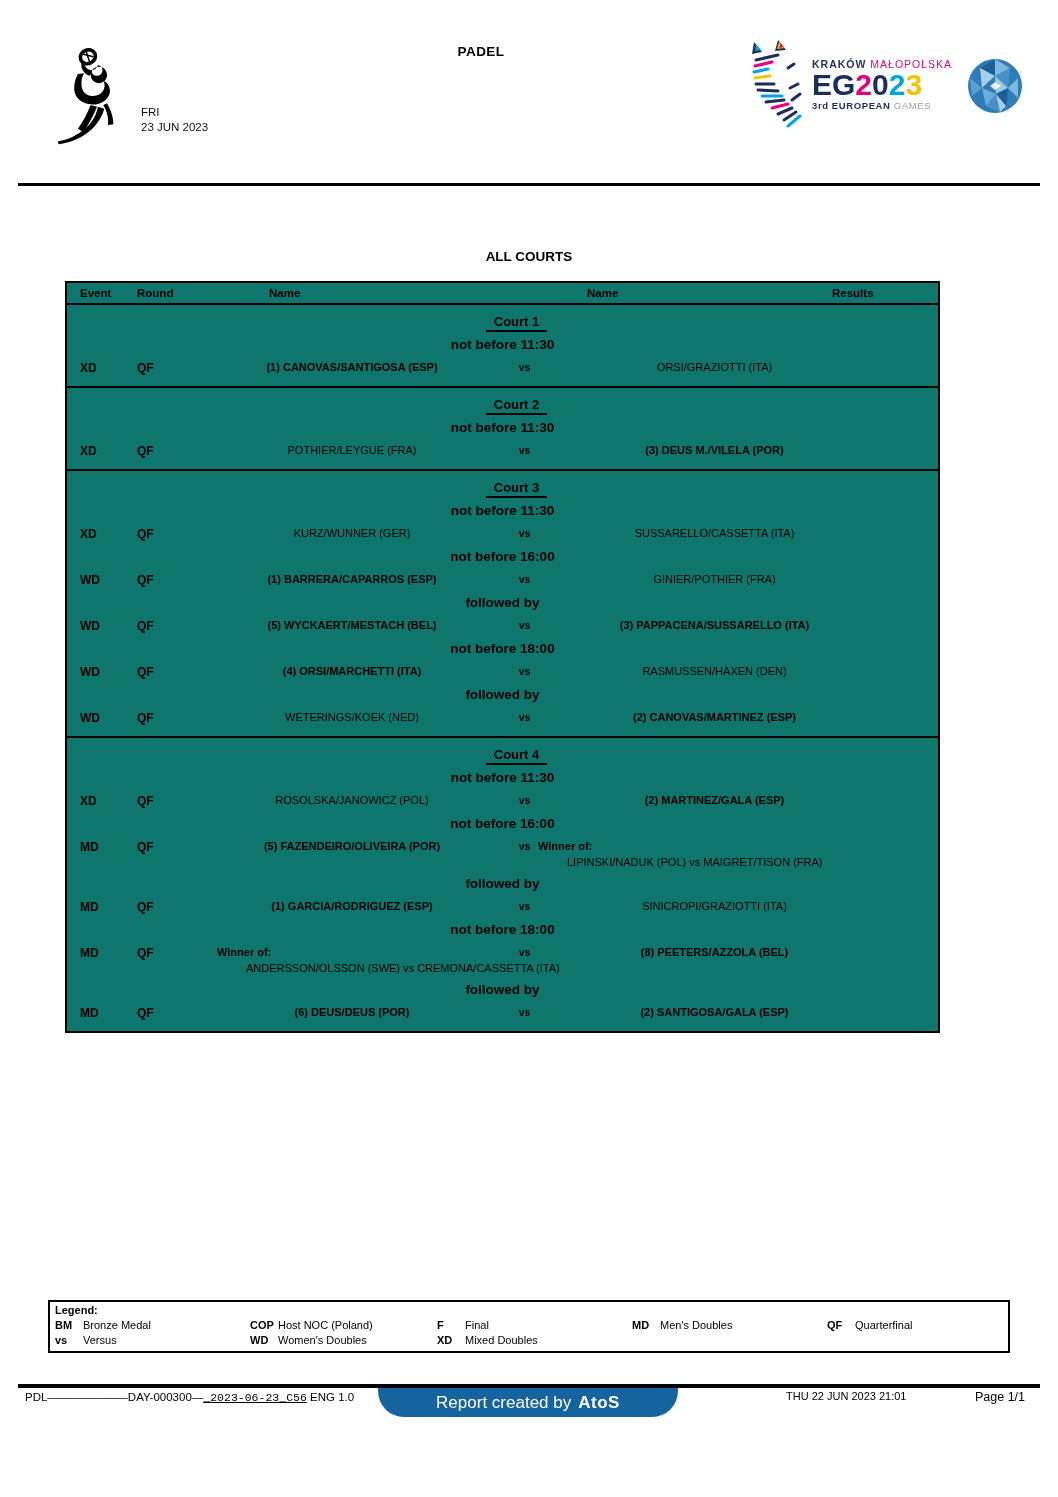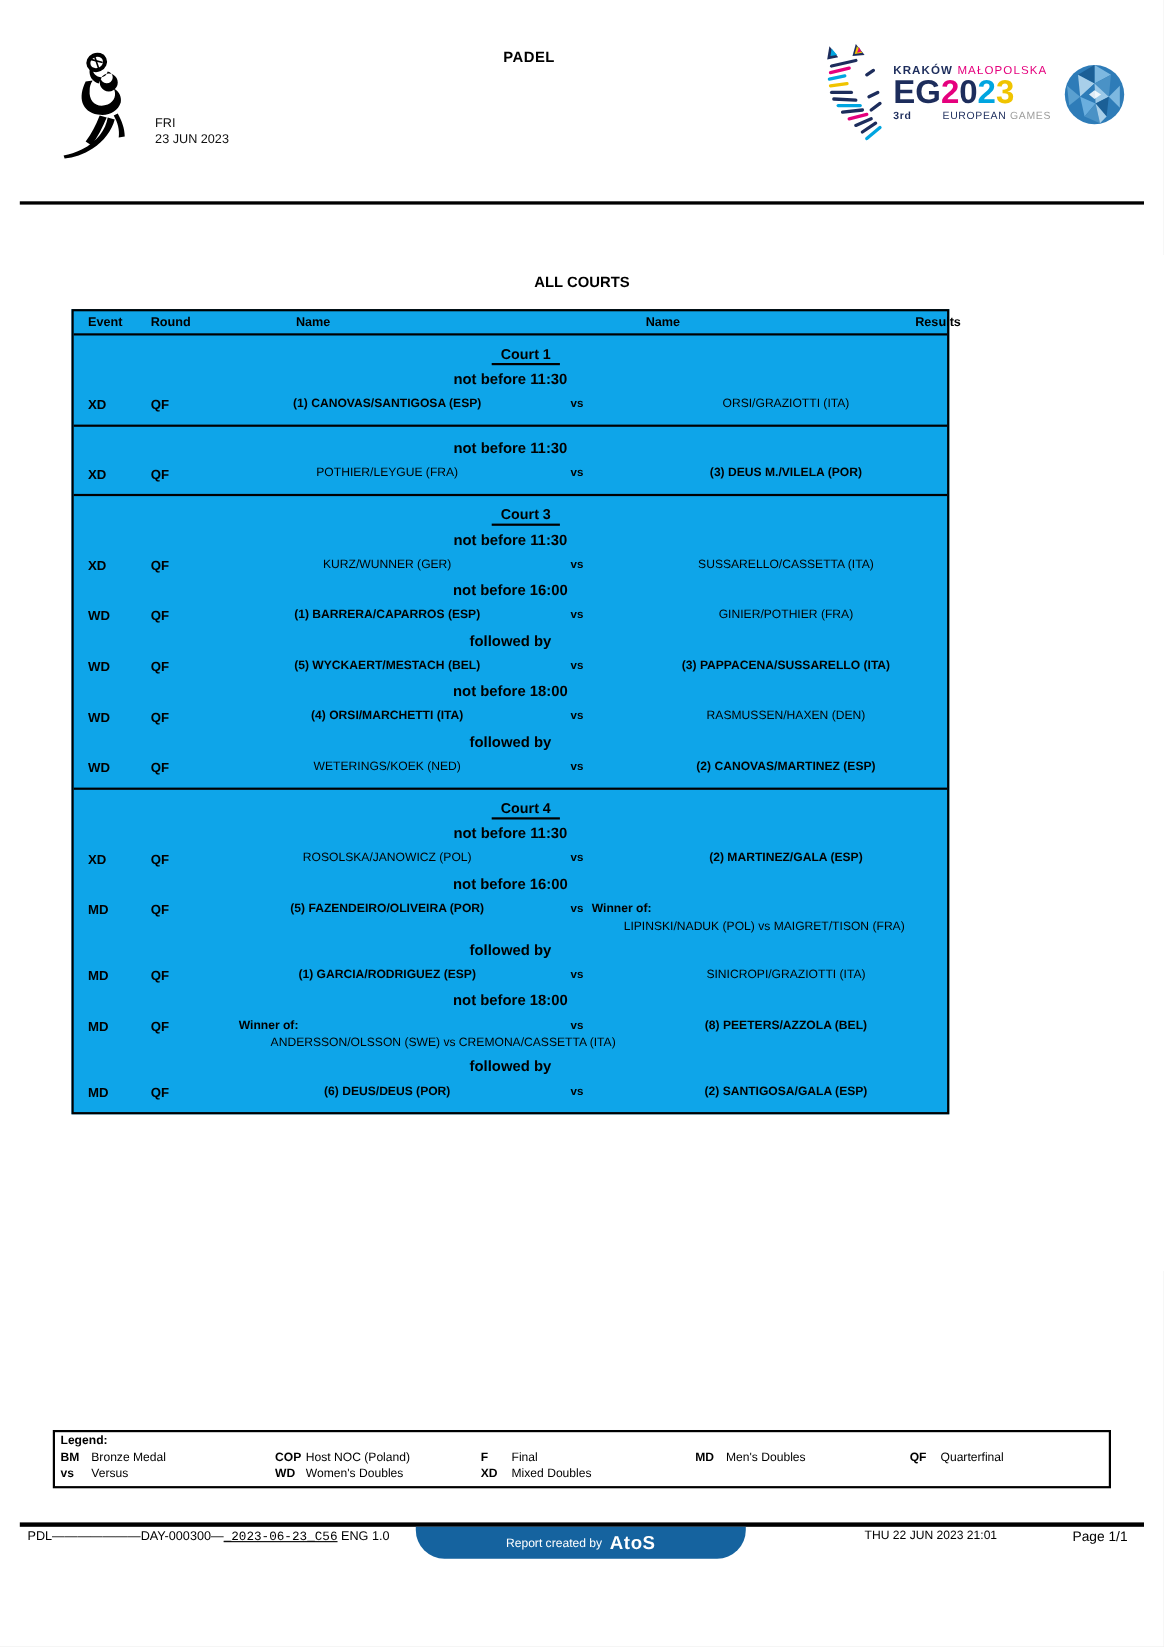--- a/index.html
+++ b/index.html
@@ -23,33 +23,33 @@
   .eg-city { color:#1d2d5c; }
   .eg-region { color:#e5007d; font-weight:normal; }
   .eg-line2 { font-size:30px; font-weight:bold; line-height:30px; letter-spacing:0; }
   .eg-eg { color:#1d2d5c; }
   .eg-line2 .d0 { color:#e5007d; }
   .eg-line2 .d1 { color:#1d2d5c; }
   .eg-line2 .d2 { color:#00a5e0; }
   .eg-line2 .d3 { color:#f0c400; }
   .eg-line3 { font-size:9.5px; letter-spacing:.6px; }
   .eg-ed { color:#1d2d5c; font-weight:bold; }
-  .eg-eu { color:#1d2d5c; font-weight:normal;margin-left:25px; }
+  .eg-eu { color:#1d2d5c; font-weight:bold; }
   .eg-games { color:#9d9d9c; }
   .globe { position:absolute; left:966px; top:56px; width:58px; height:60px; }
 
   .rule-top { position:absolute; left:18px; top:183px; width:1022px; height:3px; background:#000; }
 
   .doc-title { position:absolute; left:0; top:193px; width:1058px; text-align:center;
                font-size:17px; font-weight:bold; letter-spacing:.2px; }
   .doc-subtitle { position:absolute; left:0; top:249px; width:1058px; text-align:center;
                   font-size:13.5px; font-weight:bold; }
 
   
-  .oop-table { position:absolute; left:65px; top:281px; width:798px; border:2px solid #000; background:#0ea5e9; }
+  .oop-table { position:absolute; left:65px; top:281px; width:875px; border:2px solid #000; background:#0f766e; }
   .thead { position:relative; height:22px; border-bottom:2px solid #000; font-size:11.5px; font-weight:bold; }
   .thead span { position:absolute; top:4px; }
   .th-event   { left:13px; }
   .th-round   { left:70px; }
   .th-name1   { left:202px; }
   .th-name2   { left:520px; }
   .th-results { left:765px; }
 
   .court { padding:4px 0 6px; }
   .court + .court { border-top:2px solid #000; }
@@ -80,21 +80,21 @@
   .legend-item { position:absolute; white-space:nowrap; }
   .legend-key { display:inline-block; min-width:28px; font-weight:bold; }
 
   
   .rule-bottom { position:absolute; left:18px; top:1384px; width:1022px; height:4px; background:#000; }
   .footer-left { position:absolute; left:25px; top:1391px; font-size:11.5px; white-space:nowrap; }
   .footer-left .uline { text-decoration:underline;font-family:Liberation Mono, monospace; }
   .footer-banner { position:absolute; left:378px; top:1388px; width:300px; height:29px;
                    background:#15639f; border-radius:0 0 26px 26px;
                    display:flex; align-items:center; justify-content:center; gap:7px; color:#fff; }
-  .fb-small { font-size:11px; }
+  .fb-small { font-size:17px; }
   .fb-atos { font-size:17px; font-weight:bold; letter-spacing:.5px; }
   .footer-right { position:absolute; left:786px; top:1390px; font-size:11px; }
   .footer-page { position:absolute; left:975px; top:1390px; font-size:12.5px; }
 </style>
 </head>
 <body>
 
 <div class="page">
 
   <svg class="pictogram" viewBox="0 0 90 110">
@@ -203,20 +203,21 @@
           <div class="match-row">
             <div class="c-event">XD</div>
             <div class="c-round">QF</div>
             <div class="c-team1 team-seeded">(1) CANOVAS/SANTIGOSA (ESP)</div>
             <div class="c-vs">vs</div>
             <div class="c-team2">ORSI/GRAZIOTTI (ITA)</div>
             <div class="c-res"></div>
           </div>
         </div>
         <div class="court">
+          <div class="court-title"><span>Court 2</span></div>
           <div class="note-row">not before 11:30</div>
           <div class="match-row">
             <div class="c-event">XD</div>
             <div class="c-round">QF</div>
             <div class="c-team1">POTHIER/LEYGUE (FRA)</div>
             <div class="c-vs">vs</div>
             <div class="c-team2 team-seeded">(3) DEUS M./VILELA (POR)</div>
             <div class="c-res"></div>
           </div>
         </div>

